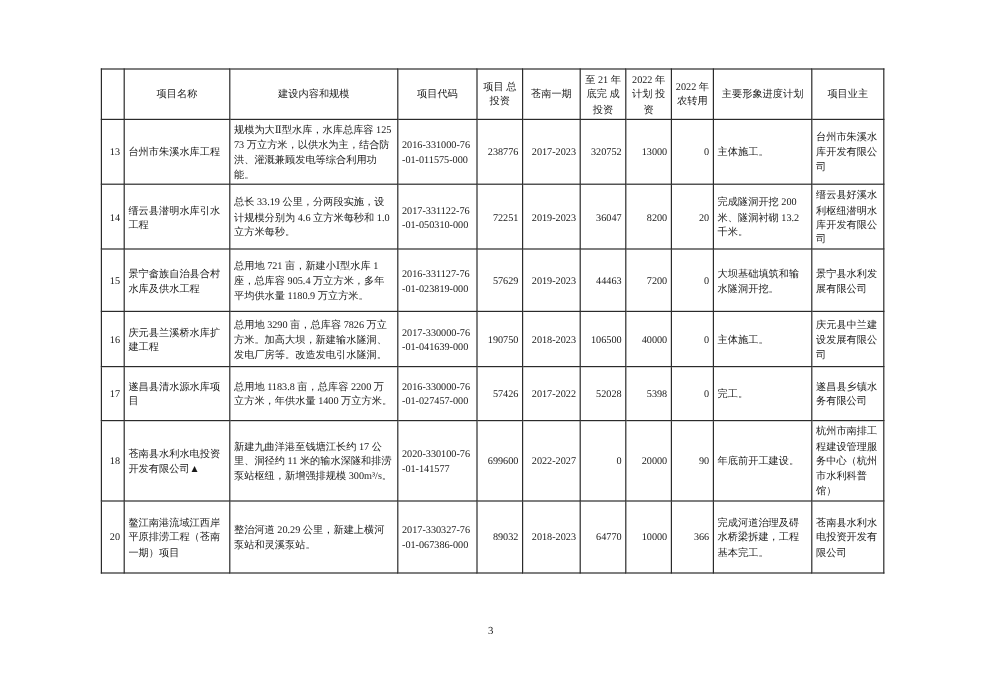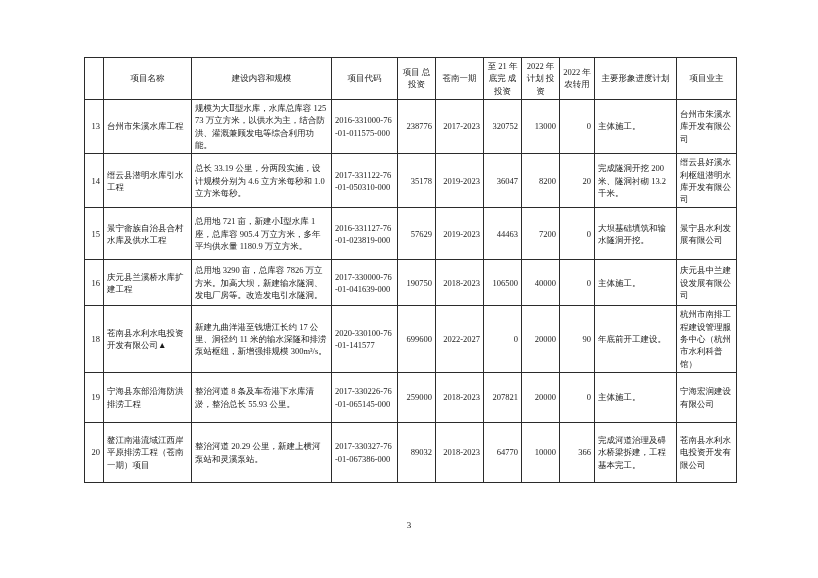--- a/index.html
+++ b/index.html
@@ -75,21 +75,21 @@
         <td class="c">13000</td>
         <td class="c">0</td>
         <td class="l">主体施工。</td>
         <td class="l">台州市朱溪水库开发有限公司</td>
       </tr>
       <tr style="height:53px">
         <td class="c">14</td>
         <td class="l">缙云县潜明水库引水工程</td>
         <td class="l">总长 33.19 公里，分两段实施，设计规模分别为 4.6 立方米每秒和 1.0 立方米每秒。</td>
         <td class="l">2017-331122-76-01-050310-000</td>
-        <td class="c">35178</td>
+        <td class="c">72251</td>
         <td class="c">2019-2023</td>
         <td class="c">36047</td>
         <td class="c">8200</td>
         <td class="c">20</td>
         <td class="l">完成隧洞开挖 200 米、隧洞衬砌 13.2 千米。</td>
         <td class="l">缙云县好溪水利枢纽潜明水库开发有限公司</td>
       </tr>
       <tr style="height:52px">
         <td class="c">15</td>
         <td class="l">景宁畲族自治县合村水库及供水工程</td>
@@ -109,45 +109,45 @@
         <td class="l">总用地 3290 亩，总库容 7826 万立方米。加高大坝，新建输水隧洞、发电厂房等。改造发电引水隧洞。</td>
         <td class="l">2017-330000-76-01-041639-000</td>
         <td class="c">190750</td>
         <td class="c">2018-2023</td>
         <td class="c">106500</td>
         <td class="c">40000</td>
         <td class="c">0</td>
         <td class="l">主体施工。</td>
         <td class="l">庆元县中兰建设发展有限公司</td>
       </tr>
+      <tr style="height:45px">
+        <td class="c">17</td>
+        <td class="l">遂昌县清水源水库项目</td>
+        <td class="l">总用地 1183.8 亩，总库容 2200 万立方米，年供水量 1400 万立方米。</td>
+        <td class="l">2016-330000-76-01-027457-000</td>
+        <td class="c">57426</td>
+        <td class="c">2017-2022</td>
+        <td class="c">52028</td>
+        <td class="c">5398</td>
+        <td class="c">0</td>
+        <td class="l">完工。</td>
+        <td class="l">遂昌县乡镇水务有限公司</td>
+      </tr>
       <tr style="height:63px">
         <td class="c">18</td>
         <td class="l">苍南县水利水电投资开发有限公司▲</td>
         <td class="l">新建九曲洋港至钱塘江长约 17 公里、洞径约 11 米的输水深隧和排涝泵站枢纽，新增强排规模 300m³/s。</td>
         <td class="l">2020-330100-76-01-141577</td>
         <td class="c">699600</td>
         <td class="c">2022-2027</td>
         <td class="c">0</td>
         <td class="c">20000</td>
         <td class="c">90</td>
         <td class="l">年底前开工建设。</td>
         <td class="l">杭州市南排工程建设管理服务中心（杭州市水利科普馆）</td>
-      </tr>
-      <tr style="height:50px">
-        <td class="c">19</td>
-        <td class="l">宁海县东部沿海防洪排涝工程</td>
-        <td class="l">整治河道 8 条及车岙港下水库清淤，整治总长 55.93 公里。</td>
-        <td class="l">2017-330226-76-01-065145-000</td>
-        <td class="c">259000</td>
-        <td class="c">2018-2023</td>
-        <td class="c">207821</td>
-        <td class="c">20000</td>
-        <td class="c">0</td>
-        <td class="l">主体施工。</td>
-        <td class="l">宁海宏润建设有限公司</td>
       </tr>
       <tr style="height:60px">
         <td class="c">20</td>
         <td class="l">鳌江南港流域江西岸平原排涝工程（苍南一期）项目</td>
         <td class="l">整治河道 20.29 公里，新建上横河泵站和灵溪泵站。</td>
         <td class="l">2017-330327-76-01-067386-000</td>
         <td class="c">89032</td>
         <td class="c">2018-2023</td>
         <td class="c">64770</td>
         <td class="c">10000</td>

